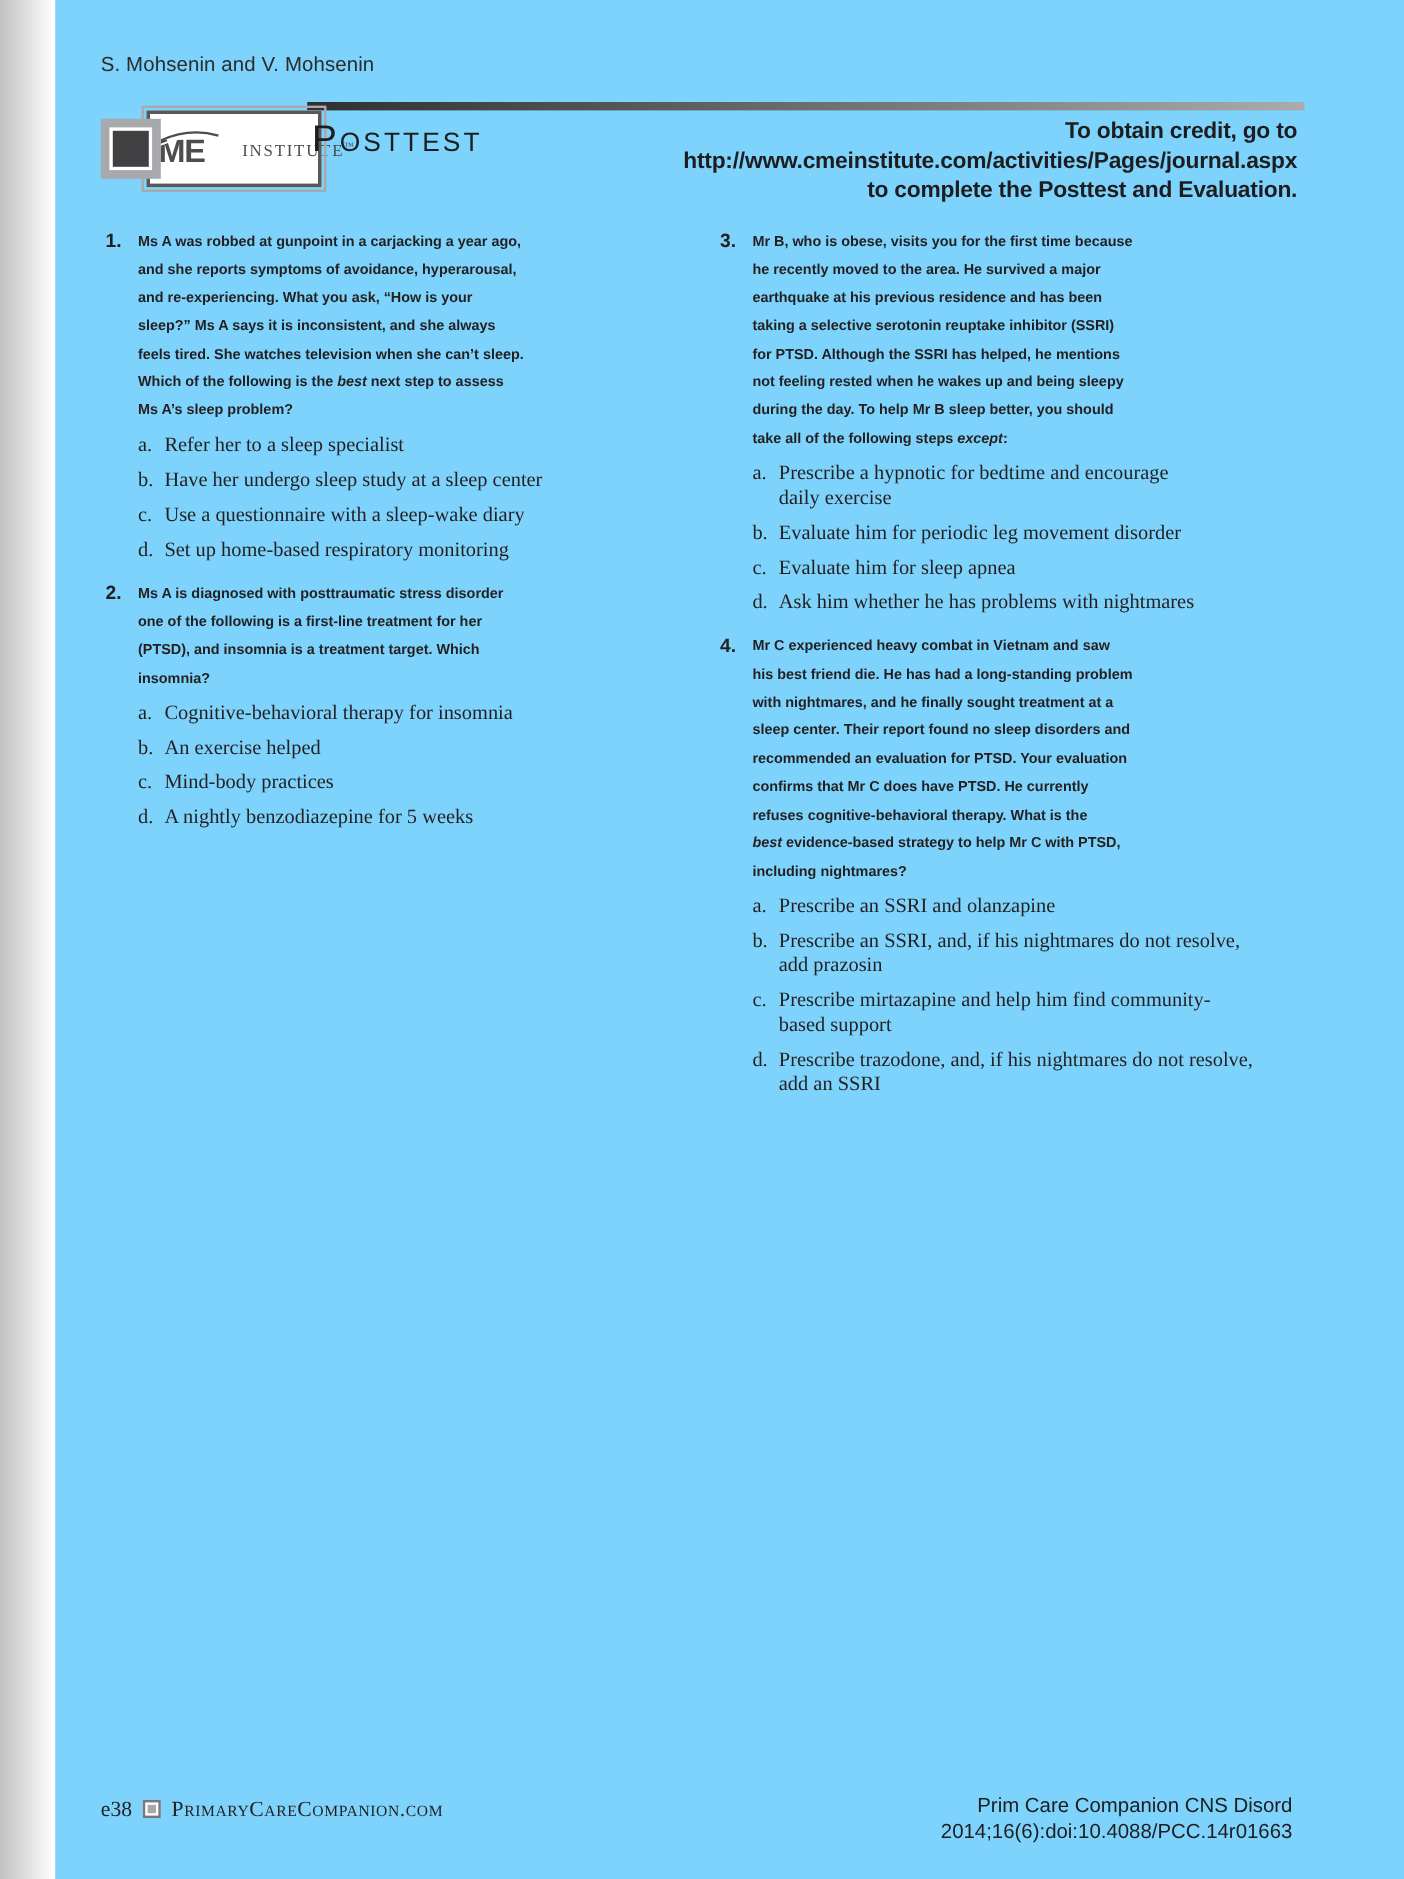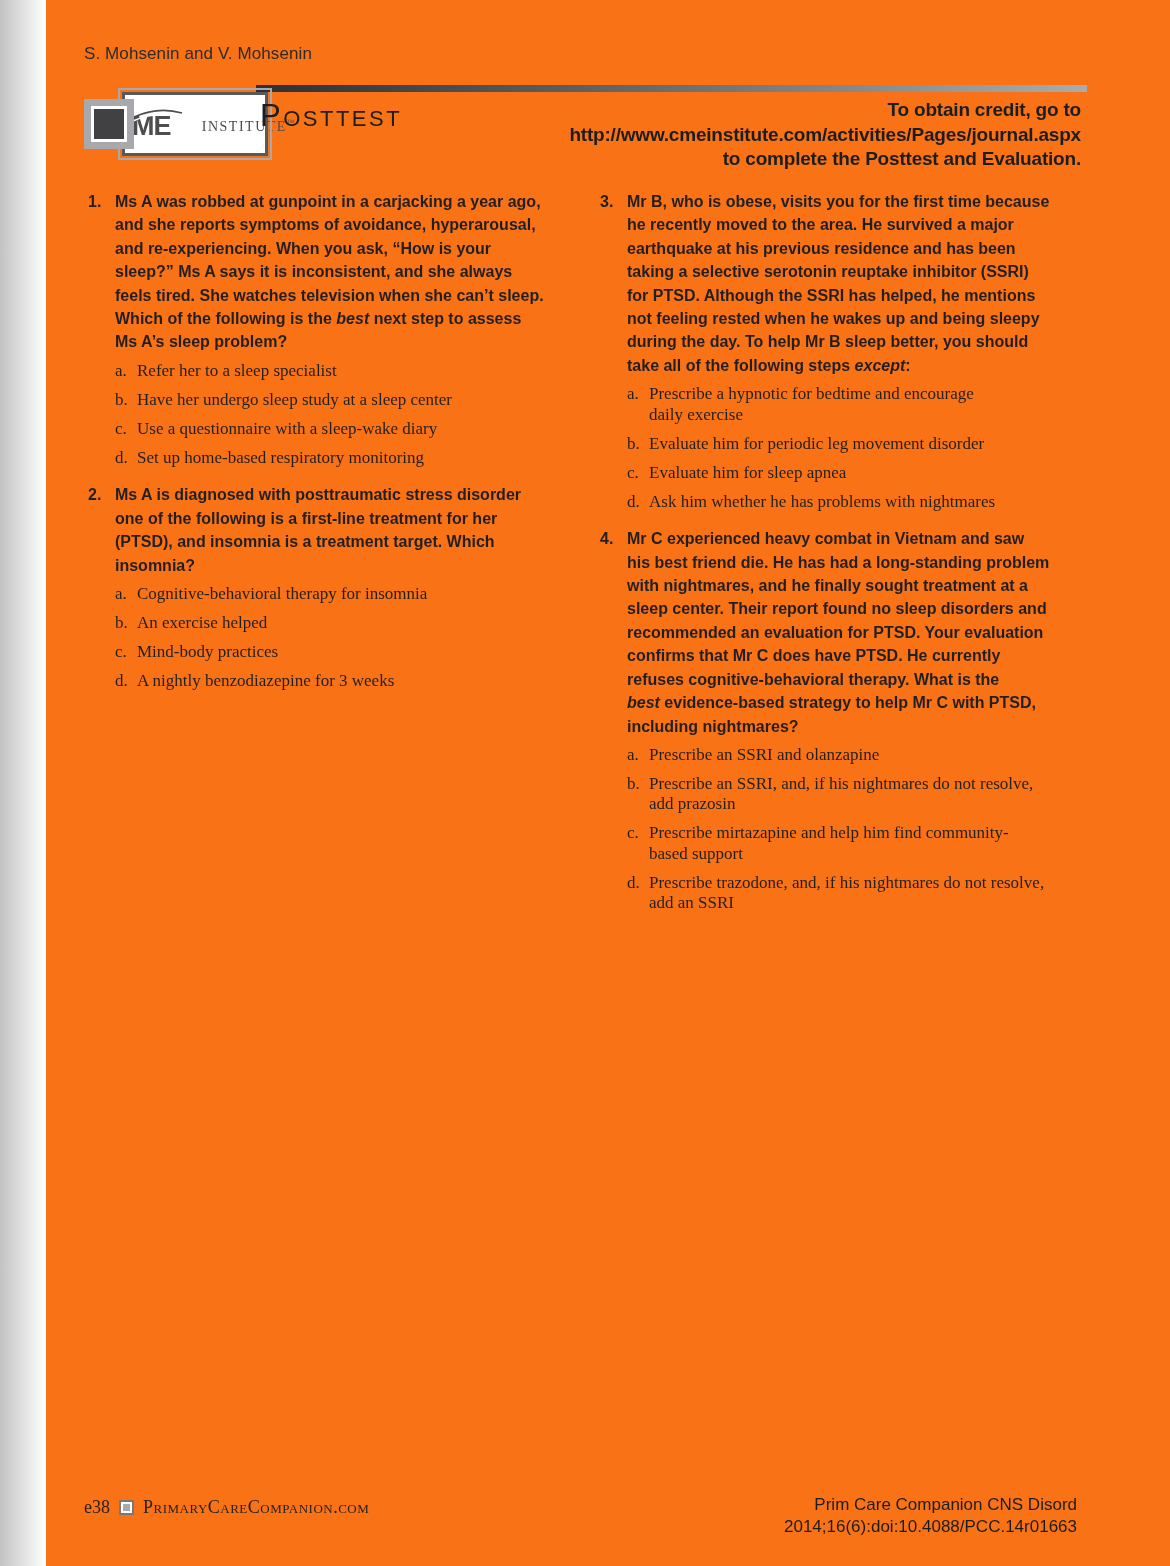--- a/index.html
+++ b/index.html
@@ -1,17 +1,17 @@
 <!DOCTYPE html>
 <html><head>
 <meta charset="utf-8">
 <style>
   html,body{margin:0;padding:0;background:#ffffff;}
   .page{
-    position:relative;width:1170px;height:1566px;background:#f97316;overflow:hidden;
+    position:relative;width:1170px;height:1566px;background:#7dd3fc;overflow:hidden;
     font-family:"Liberation Sans",sans-serif;color:#231f20;
   }
   .edge-shadow{
     position:absolute;left:0;top:0;width:46px;height:1566px;
     background:linear-gradient(to right,#c2c2c2,#ffffff);
   }
   .running-head{
     position:absolute;left:84px;top:44px;font-size:17px;font-weight:400;color:#2b2b2b;
     letter-spacing:0.1px;
   }
@@ -56,21 +56,21 @@
   }
   .col-left{width:470px;flex:0 0 470px;}
   .col-right{width:486px;flex:0 0 486px;}
   .question{margin-bottom:15px;}
   .q-stem{display:flex;}
   .q-num{
     flex:0 0 27px;font-weight:700;font-size:16px;line-height:23.4px;color:#231f20;
   }
   .q-body{flex:1;}
   .q-line{
-    font-weight:700;font-size:16px;line-height:23.4px;white-space:nowrap;color:#231f20;
+    font-weight:700;font-size:12px;line-height:23.4px;white-space:nowrap;color:#231f20;
   }
   .q-line em{font-style:italic;}
   .options{margin-top:7px;}
   .opt{
     display:flex;margin:0 0 8.5px 27px;
     font-family:"Liberation Serif",serif;font-size:17px;line-height:20.5px;color:#231f20;
   }
   .opt-label{flex:0 0 22px;}
   .opt-line{white-space:nowrap;}
   
@@ -131,21 +131,21 @@
   </div>
 
   <div class="columns">
     <div class="col-left">
         <div class="question">
           <div class="q-stem">
             <div class="q-num">1.</div>
             <div class="q-body">
               <div class="q-line"><span>Ms A was robbed at gunpoint in a carjacking a year ago,</span></div>
               <div class="q-line"><span>and she reports symptoms of avoidance, hyperarousal,</span></div>
-              <div class="q-line"><span>and re-experiencing. When you ask, “How is your</span></div>
+              <div class="q-line"><span>and re-experiencing. What you ask, “How is your</span></div>
               <div class="q-line"><span>sleep?” Ms A says it is inconsistent, and she always</span></div>
               <div class="q-line"><span>feels tired. She watches television when she can’t sleep.</span></div>
               <div class="q-line"><span>Which of the following is the </span><em>best</em><span> next step to assess</span></div>
               <div class="q-line"><span>Ms A’s sleep problem?</span></div>
             </div>
           </div>
           <div class="options">
             <div class="opt">
               <span class="opt-label">a.</span>
               <div class="opt-text">
@@ -197,21 +197,21 @@
             </div>
             <div class="opt">
               <span class="opt-label">c.</span>
               <div class="opt-text">
                 <div class="opt-line">Mind-body practices</div>
               </div>
             </div>
             <div class="opt">
               <span class="opt-label">d.</span>
               <div class="opt-text">
-                <div class="opt-line">A nightly benzodiazepine for 3 weeks</div>
+                <div class="opt-line">A nightly benzodiazepine for 5 weeks</div>
               </div>
             </div>
           </div>
         </div>
       </div>
     <div class="col-right">
         <div class="question">
           <div class="q-stem">
             <div class="q-num">3.</div>
             <div class="q-body">

